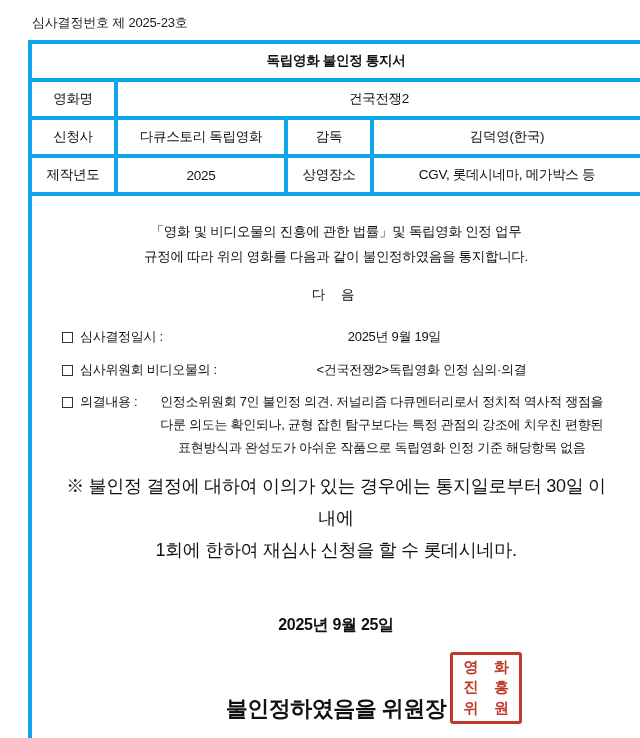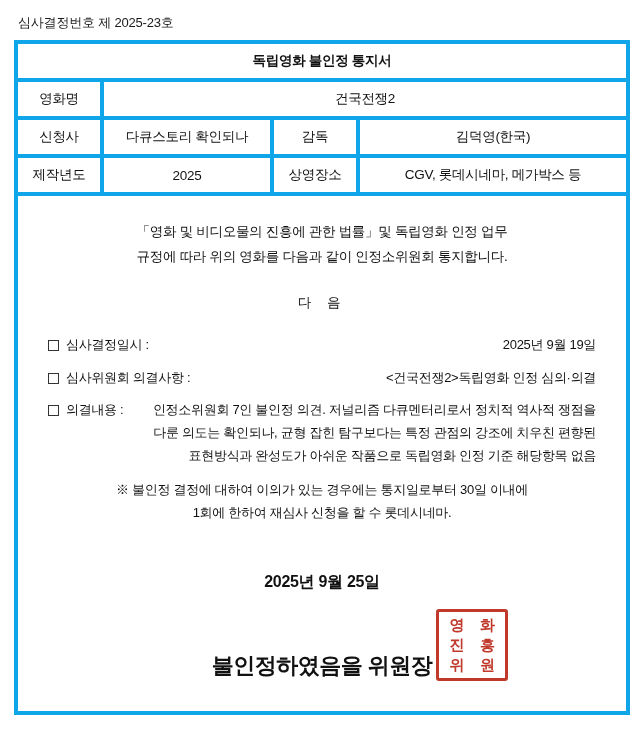--- a/index.html
+++ b/index.html
@@ -12,21 +12,21 @@
     height: 738px;
     font-family: "Liberation Sans", sans-serif;
     color: #111111;
     position: relative;
     overflow: hidden;
   }
   .page {
     width: 640px;
     height: 738px;
     box-sizing: border-box;
-    padding: 10px 14px 0 14px;
+    padding: 10px 14px 0 28px;
     position: relative;
   }
   .doc-number {
     font-size: 13px;
     color: #1a1a1a;
     margin: 4px 0 8px 4px;
     letter-spacing: -0.2px;
   }
   table.main {
     width: 612px;
@@ -72,21 +72,21 @@
     padding: 22px 26px 28px 26px;
     min-height: 490px;
     box-sizing: border-box;
     position: relative;
   }
   .intro {
     text-align: center;
     font-size: 13.5px;
     line-height: 1.85;
     letter-spacing: -0.3px;
-    margin-bottom: 24px;
+    margin-bottom: 16px;
   }
   .daeum {
     font-size: 13.5px;
     letter-spacing: 6px;
     margin: 14px 0 22px 0;
   }
   .item {
     display: flex;
     align-items: flex-start;
     font-size: 13px;
@@ -103,28 +103,27 @@
     flex: 0 0 auto;
     background: #fff;
   }
   .item-label {
     flex: 0 0 auto;
     white-space: nowrap;
   }
   .item-value {
     flex: 1 1 auto;
     padding-left: 16px;
-    text-align: right;
   }
   .item-value.block {
     padding-left: 16px;
   }
   .note {
     text-align: center;
-    font-size: 13px;
+    font-size: 18px;
     line-height: 1.8;
     letter-spacing: -0.3px;
   }
   .date-line {
     text-align: center;
     font-size: 16px;
     font-weight: bold;
     margin-top: 48px;
     letter-spacing: -0.3px;
   }
@@ -180,50 +179,50 @@
     <tbody>
       <tr>
         <td class="title-cell" colspan="4">독립영화 불인정 통지서</td>
       </tr>
       <tr>
         <td class="label">영화명</td>
         <td class="film-name" colspan="3">건국전쟁2</td>
       </tr>
       <tr>
         <td class="label">신청사</td>
-        <td>다큐스토리 확인되나</td>
+        <td>다큐스토리 독립영화</td>
         <td class="label">감독</td>
         <td>김덕영(한국)</td>
       </tr>
       <tr>
         <td class="label">제작년도</td>
         <td>2025</td>
         <td class="label">상영장소</td>
         <td>CGV, 롯데시네마, 메가박스 등</td>
       </tr>
       <tr>
         <td class="body-cell" colspan="4">
           <div class="body-inner">
 
             <div class="intro">
               <div>「영화 및 비디오물의 진흥에 관한 법률」및 독립영화 인정 업무</div>
-              <div>규정에 따라 위의 영화를 다음과 같이 인정소위원회 통지합니다.</div>
+              <div>규정에 따라 위의 영화를 다음과 같이 불인정하였음을 통지합니다.</div>
             </div>
 
             <div class="daeum">다      음</div>
 
             <div class="item">
               <span class="checkbox"></span>
               <span class="item-label">심사결정일시 :</span>
               <span class="item-value">2025년 9월 19일</span>
             </div>
 
             <div class="item">
               <span class="checkbox"></span>
-              <span class="item-label">심사위원회 의결사항 :</span>
+              <span class="item-label">심사위원회 비디오물의 :</span>
               <span class="item-value">&lt;건국전쟁2&gt;독립영화 인정 심의·의결</span>
             </div>
 
             <div class="item">
               <span class="checkbox"></span>
               <span class="item-label">의결내용 :</span>
               <span class="item-value block">인정소위원회 7인 불인정 의견. 저널리즘 다큐멘터리로서 정치적 역사적 쟁점을 다룬 의도는 확인되나, 균형 잡힌 탐구보다는 특정 관점의 강조에 치우친 편향된 표현방식과 완성도가 아쉬운 작품으로 독립영화 인정 기준 해당항목 없음</span>
             </div>
 
             <div class="note">

